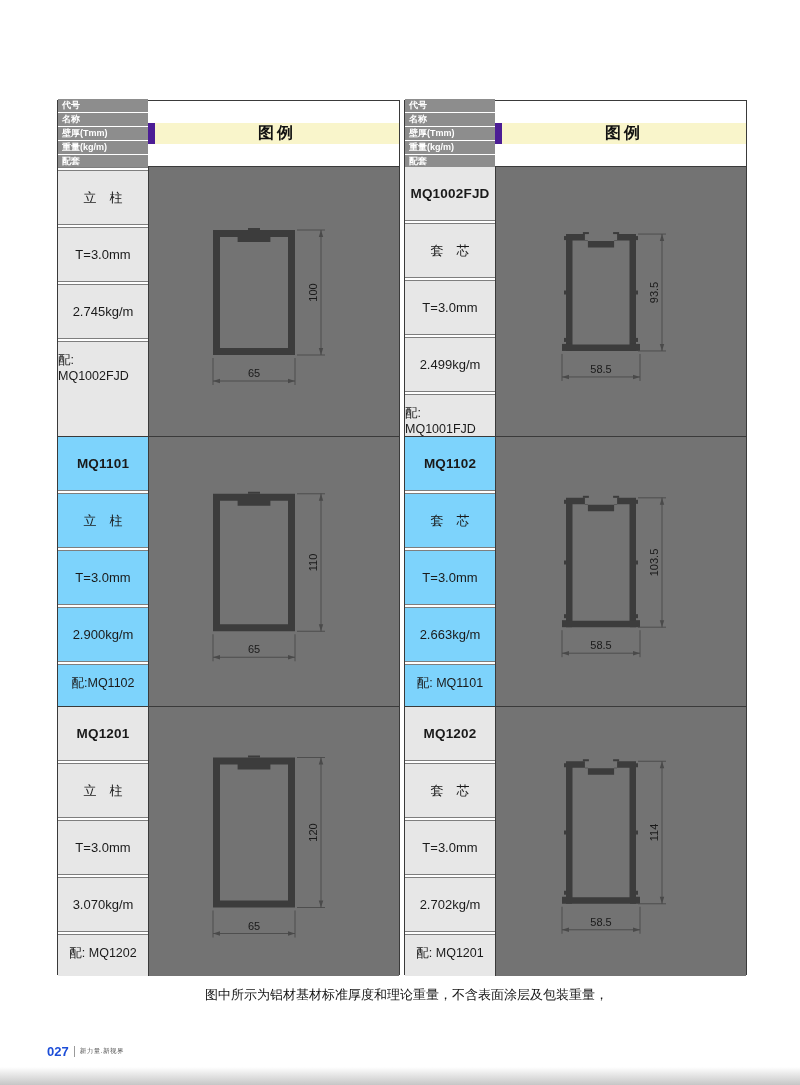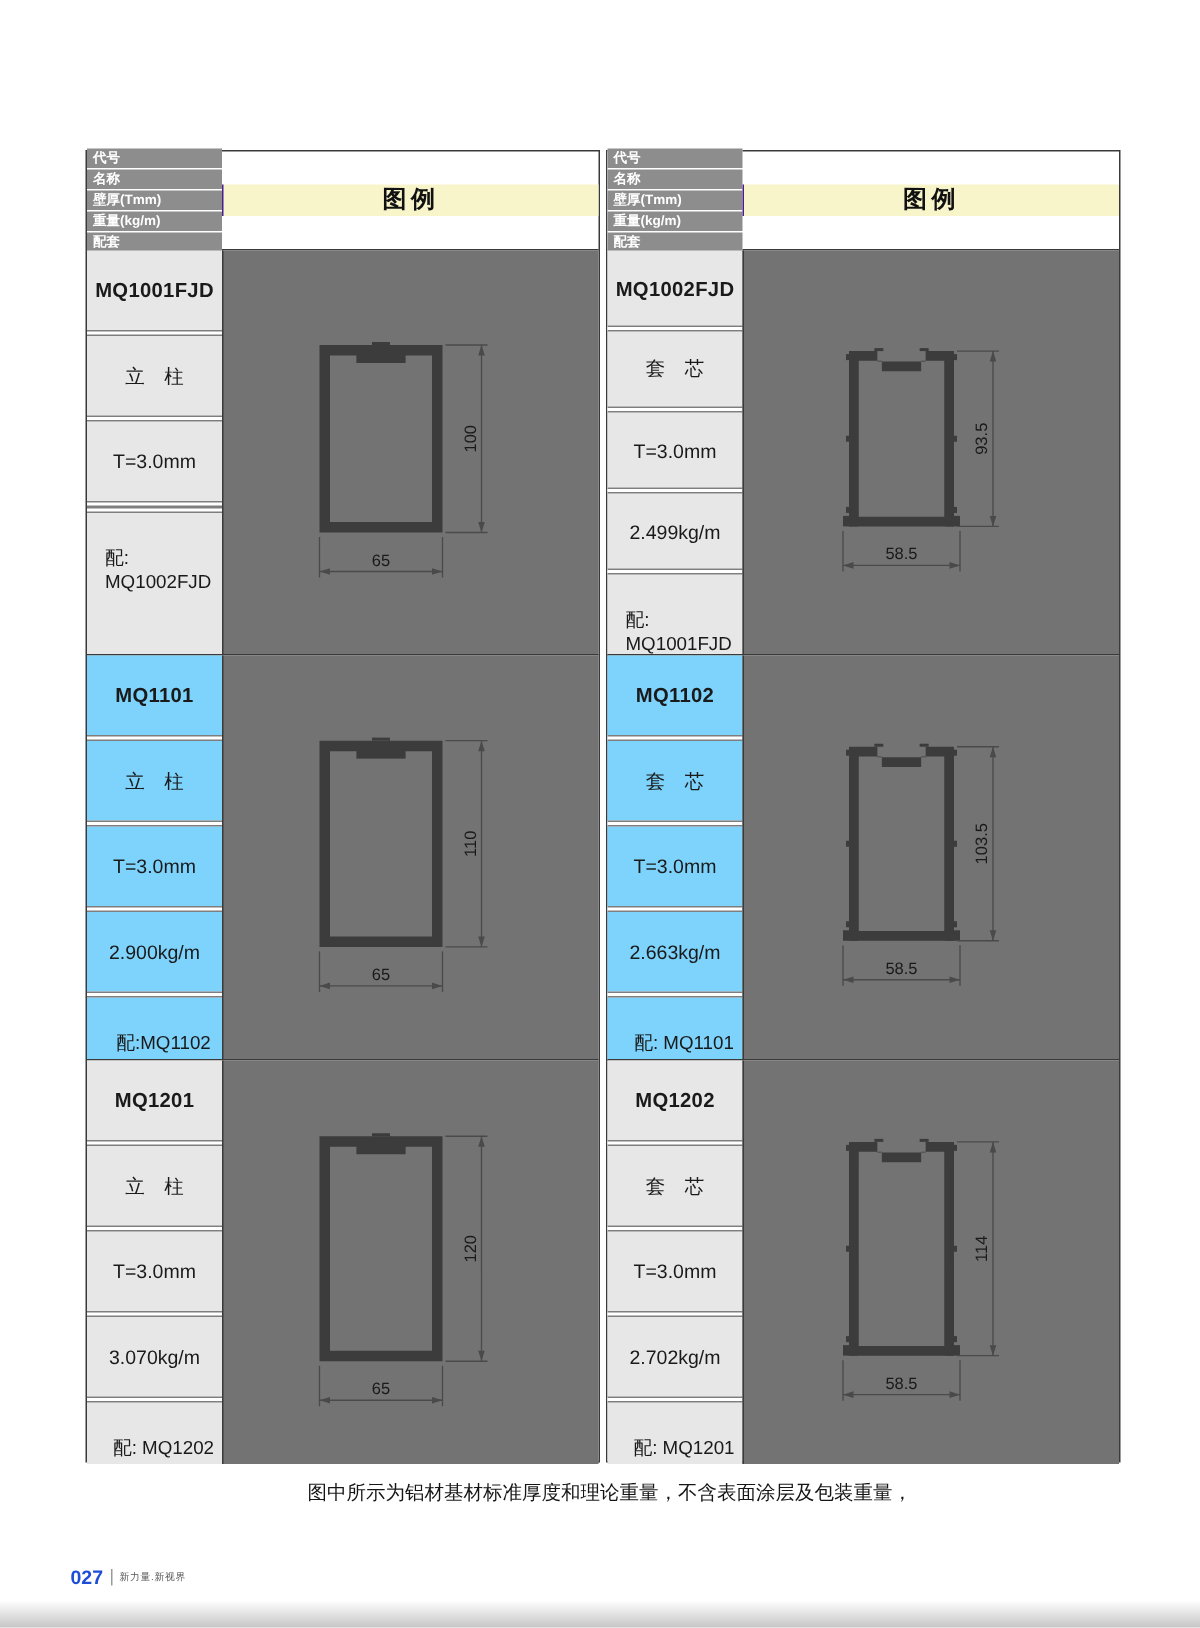--- a/index.html
+++ b/index.html
@@ -16,41 +16,41 @@
   #table-left{left:57px}
   #table-right{left:404px}
 
   .thead{display:flex;height:65px;box-sizing:border-box;align-items:center;}
   .head-labels{width:90px;display:flex;flex-direction:column;background:#fff;gap:1px;}
   .head-bar{
     flex:1;background:#8d8d8d;color:#fff;font-weight:bold;font-size:9px;
     display:flex;align-items:center;padding-left:4px;box-sizing:border-box;white-space:nowrap;
   }
   .legend-cell{
-    flex:1;background:#f9f5cb;border-left:1px solid #4c1d95;
+    flex:1;background:#f9f5cb;border-left:7px solid #4c1d95;
     display:flex;align-items:center;justify-content:center;
     font-weight:bold;font-size:16px;letter-spacing:3px;color:#111;
   }
 
   .group{display:flex;height:270px;border-top:1px solid #3a3a3a;box-sizing:border-box;}
   .spec-col{width:90px;display:flex;flex-direction:column;box-sizing:border-box;}
   .group.gray .spec-col{background:#e7e7e7;}
   .group.hl   .spec-col{background:#7dd3fc;}
   .spec-cell{
     height:53px;display:flex;align-items:center;justify-content:center;
     font-size:13px;box-sizing:border-box;text-align:center;
   }
   .spec-code{font-weight:bold;font-size:13.5px;letter-spacing:0.2px;}
   .spec-sep{
     height:4px;background:#fff;
     border-top:1px solid #7e7e7e;border-bottom:1px solid #7e7e7e;box-sizing:border-box;
   }
   .spec-match{
     flex:1;display:flex;justify-content:center;align-items:flex-start;
-    padding-top:22px;font-size:12.5px;box-sizing:border-box;margin-left:12px;
+    padding-top:10px;font-size:12.5px;box-sizing:border-box;
   }
   .diagram-col{flex:1;border-left:1px solid #3a3a3a;position:relative;background:#737373;}
   .diagram-col svg{display:block;}
 
   .note{
     position:absolute;left:0;right:0;top:984px;text-align:center;
     font-size:13px;line-height:22px;color:#151515;padding-left:13px;
   }
   .footer{position:absolute;left:47px;top:1044px;display:flex;align-items:center;gap:5px;}
   .page-num{font-weight:bold;font-size:13px;color:#1d4ed8;}
@@ -71,26 +71,26 @@
       <div class="head-bar">名称</div>
       <div class="head-bar">壁厚(Tmm)</div>
       <div class="head-bar">重量(kg/m)</div>
       <div class="head-bar">配套</div>
     </div>
     <div class="legend-cell">图例</div>
   </div>
 
   <div class="group gray">
     <div class="spec-col">
-      <div class="spec-cell spec-code">MQ1001FJD</div>
         <div class="spec-sep"></div>
       <div class="spec-cell">立　柱</div>
         <div class="spec-sep"></div>
       <div class="spec-cell">T=3.0mm</div>
         <div class="spec-sep"></div>
+      <div class="spec-cell">2.745kg/m</div>
         <div class="spec-sep"></div>
       <div class="spec-match">配: MQ1002FJD</div>
     </div>
     <div class="diagram-col">
       <svg width="250" height="269" viewBox="0 0 250 269">
           <path d="M64,63 h82 v125 h-82 Z M71,70 h68 v111 h-68 Z" fill="#3c3c3c" fill-rule="evenodd"></path>
           <rect x="88.6" y="69" width="32.800000000000004" height="6" fill="#3c3c3c"></rect>
           <rect x="99" y="61" width="12" height="2" fill="#3c3c3c"></rect>
           <line x1="148" y1="63" x2="176" y2="63" stroke="#4a4a4a" stroke-width="0.9"></line>
           <line x1="148" y1="188" x2="176" y2="188" stroke="#4a4a4a" stroke-width="0.9"></line>

